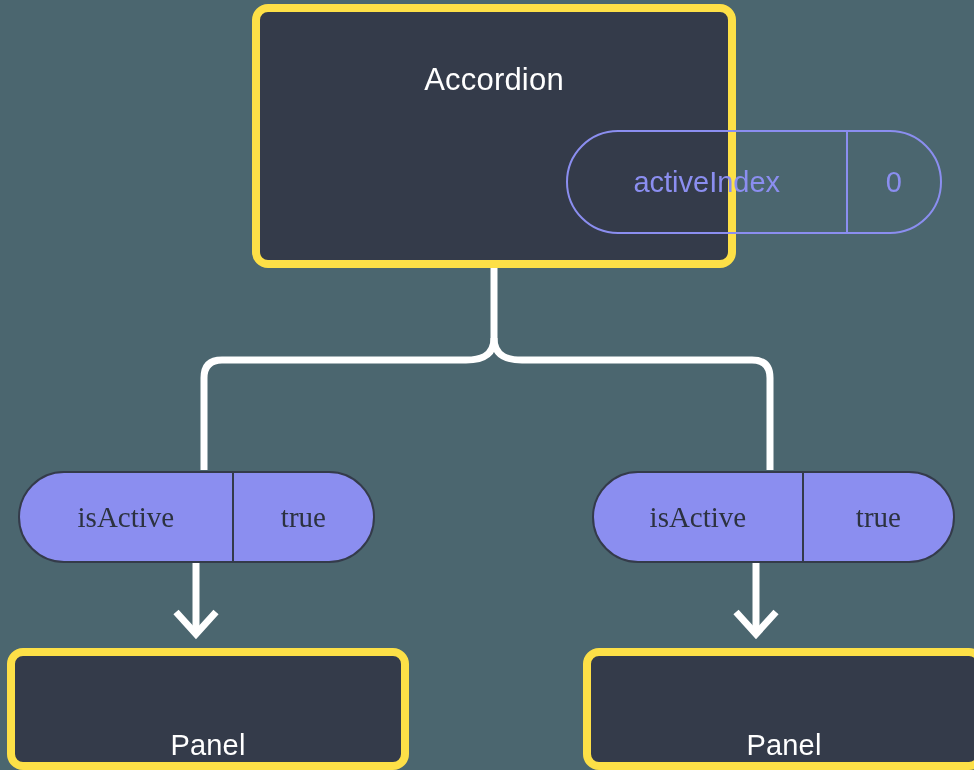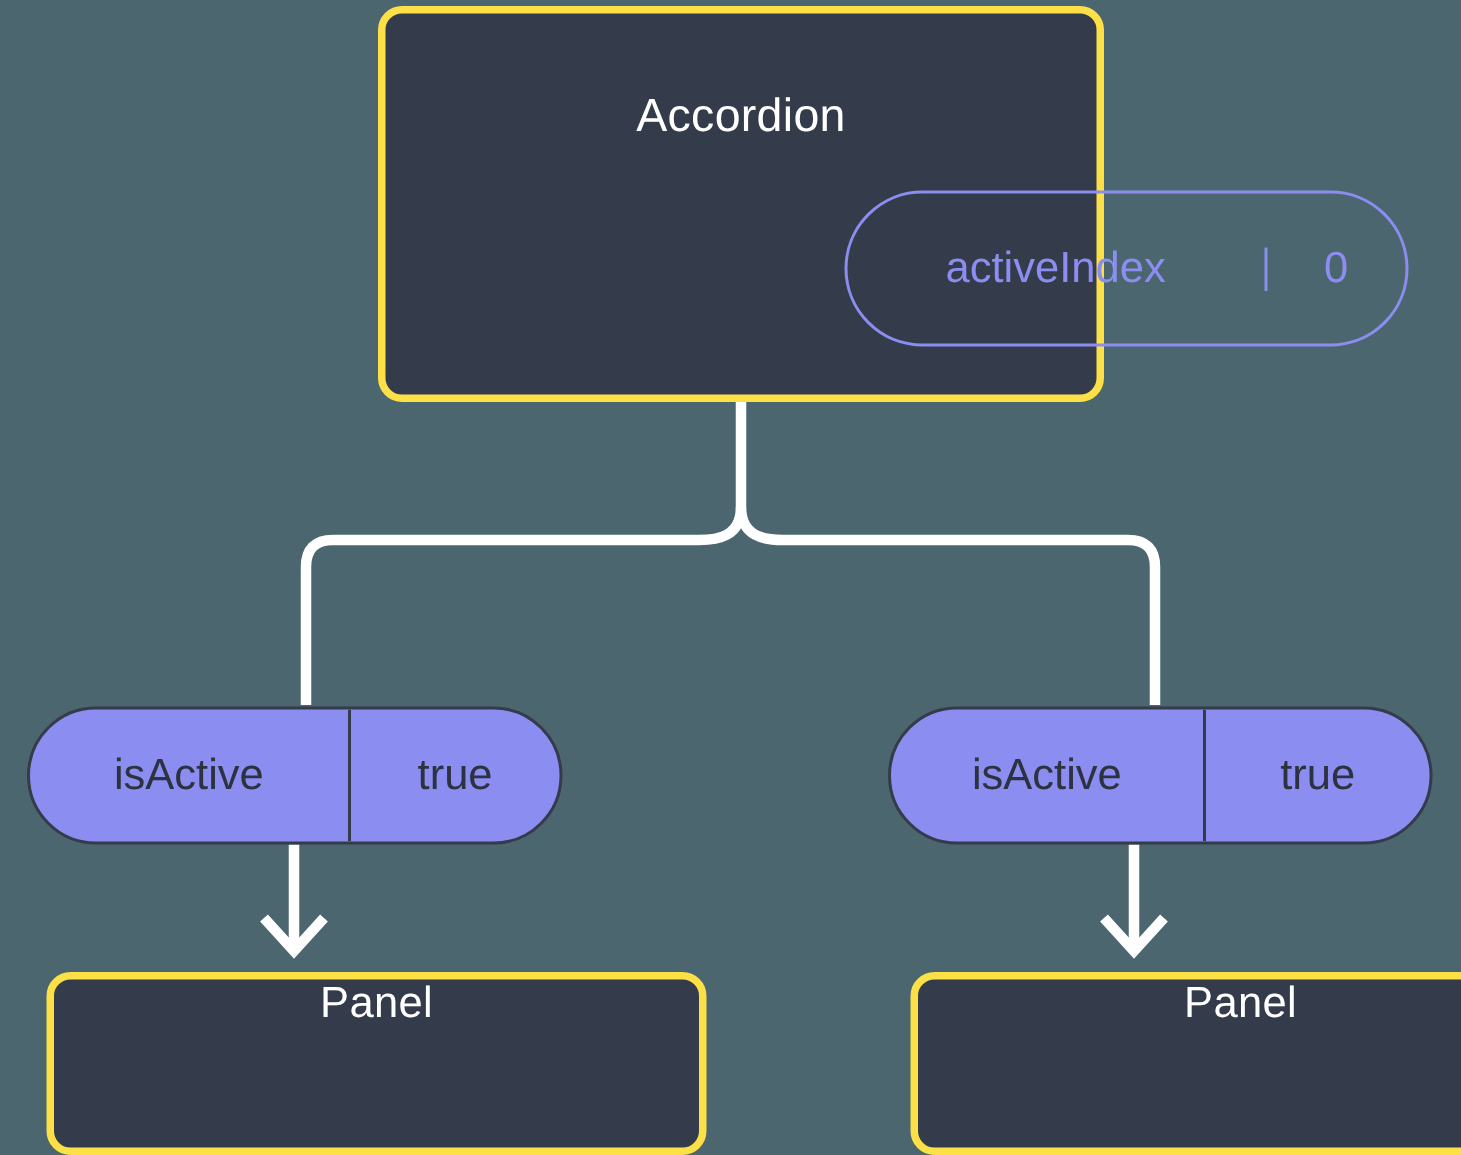--- a/index.html
+++ b/index.html
@@ -25,21 +25,21 @@
     width: 974px;
     height: 770px;
     pointer-events: none;
   }
 
   
   .node-box {
     position: absolute;
     box-sizing: border-box;
     background: #343b4a;
-    border: 5px solid #fde047;
+    border: 8px solid #fde047;
     border-radius: 16px;
     display: flex;
     flex-direction: column;
     align-items: center;
   }
   .node-title {
     color: #ffffff;
     font-size: 31px;
     font-weight: 500;
     letter-spacing: 0.2px;
@@ -52,25 +52,24 @@
     top: 4px;
     width: 484px;
     height: 264px;
     justify-content: flex-start;
     padding-top: 50px;
   }
 
   
   .panel-node {
     top: 648px;
-    width: 440px;
+    width: 402px;
     height: 122px;
-    justify-content: flex-start;
+    justify-content: flex-end;
     padding-top: 0;
-    margin-left: 24px;
   }
   #panel-node-left  { left: 7px; }
   #panel-node-right { left: 583px; }
   .panel-node .node-title { font-size: 29px; }
 
   
   .pill {
     position: absolute;
     box-sizing: border-box;
     display: flex;
@@ -94,32 +93,31 @@
   }
   .pill.outlined .pill-key,
   .pill.outlined .pill-val { color: #8b8ef0; }
   .pill.outlined .pill-val { border-left: 2px solid #8b8ef0; }
 
   #pill-active-index {
     left: 306px;
     top: 118px;
     width: 376px;
     height: 104px;
-    align-items: center;
   }
   #pill-active-index .pill-key { width: 279px; }
   #pill-active-index .pill-val { width: 93px; }
 
   
   .pill.filled {
     background: #8b8ef0;
     border: 2px solid #343b4a;
   }
   .pill.filled .pill-key,
-  .pill.filled .pill-val { color: #2c3240; }
+  .pill.filled .pill-val { color: #2c3240; font-family: Liberation Serif, serif; }
   .pill.filled .pill-val { border-left: 2px solid #343b4a; }
 
   #pill-is-active-true {
     left: 18px;
     top: 471px;
     width: 357px;
     height: 92px;
   }
   #pill-is-active-true .pill-key { width: 213px; }
   #pill-is-active-true .pill-val { width: 140px; text-align: right; }

